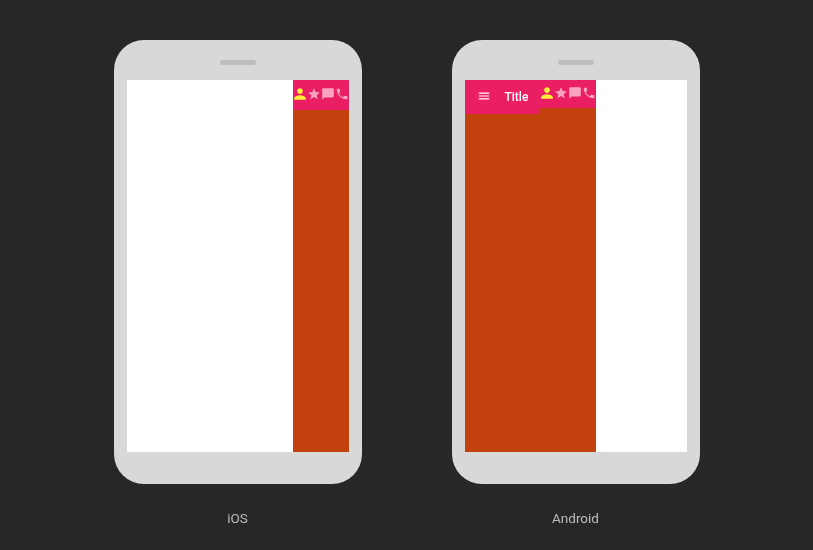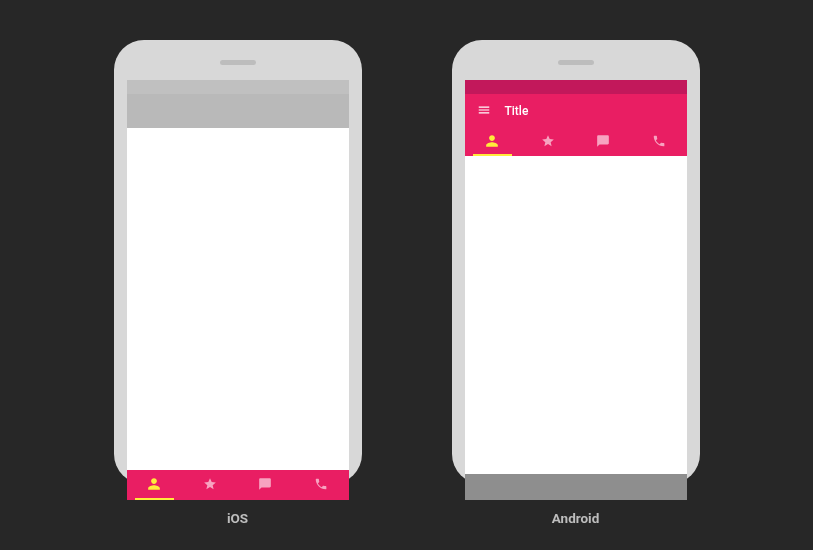--- a/index.html
+++ b/index.html
@@ -30,24 +30,23 @@
     .speaker {
       position: absolute;
       top: 20px; left: 50%;
       transform: translateX(-50%);
       width: 36px; height: 5px;
       background: rgba(0,0,0,0.12);
       border-radius: 3px;
     }
     .screen {
       width: 222px;
-      height: 420px;
-      background: #fef9c3;
+      height: 372px;
+      background: #c2410c;
       display: flex;
-      flex-direction: column;
       overflow: hidden;
     }
     .status-light { height: 14px; background: #c0c0c0; }
     .grey-appbar { height: 34px; background: #b9b9b9; }
     .content { flex: 1; background: #fff; }
     .tabstrip {
       background: #e91e63;
       height: 30px;
       display: flex;
     }
@@ -80,21 +79,20 @@
       font-size: 12px;
       font-weight: 500;
     }
     .hamburger svg { fill: #fff; width: 14px; height: 14px; }
     .sys-nav { height: 26px; background: #8e8e8e; }
     .caption {
       margin-top: 26px;
       color: #bdbdbd;
       font-size: 13.5px;
       text-align: center;
-      font-weight: bold;
     }
   </style>
 </head>
 <body>
 
 <svg width="0" height="0" style="position:absolute">
   <defs>
     <g id="ico-person">
         <path d="M12 12c2.7 0 5-2.3 5-5s-2.3-5-5-5-5 2.3-5 5 2.3 5 5 5zm0 2c-3.3 0-10 1.7-10 5v3h20v-3c0-3.3-6.7-5-10-5z"></path>
       </g>

